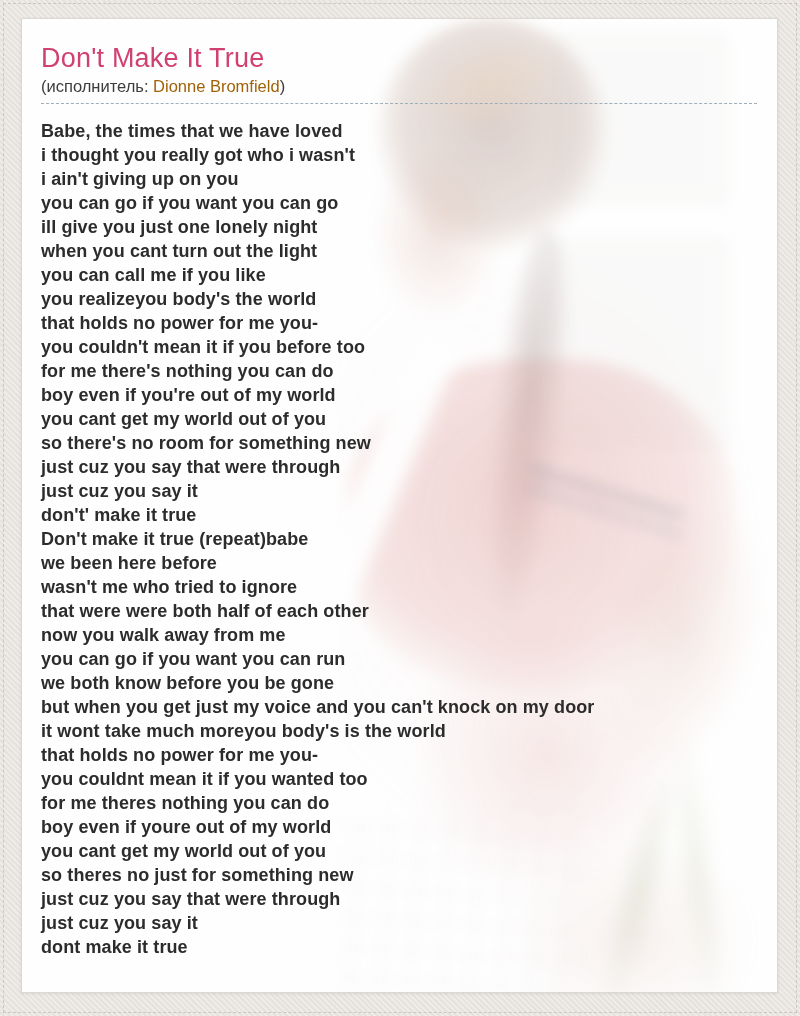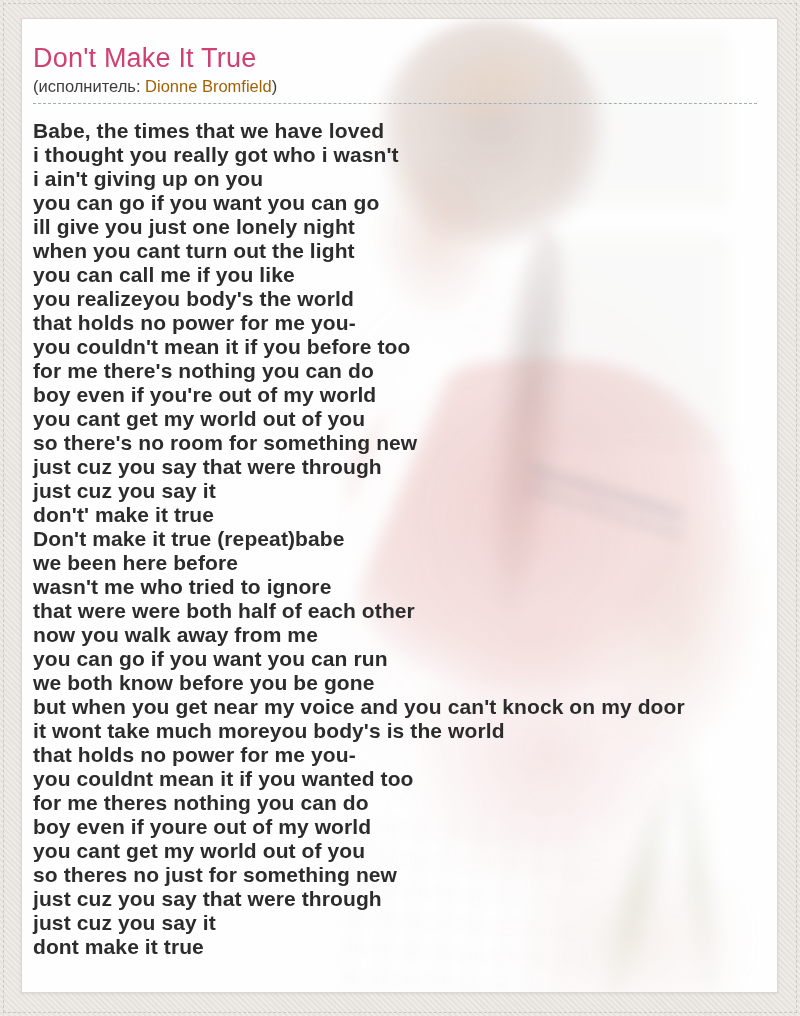--- a/index.html
+++ b/index.html
@@ -78,38 +78,38 @@
       repeating-linear-gradient(8deg,   rgba(190,150,150,0.18) 0 2px, rgba(190,150,150,0) 2px 30px);
     transform: rotate(-4deg);
     border-radius: 20px;
   }
   .pink-wash { left: -40px; top: 250px; width: 480px; height: 600px; background: radial-gradient(ellipse, rgba(235,190,190,0.18) 0%, rgba(235,190,190,0) 75%); }
 
   
   .content {
     position: relative;
     z-index: 2;
-    padding: 24px 20px 0 11px;
+    padding: 24px 20px 0 19px;
   }
   .title {
     font-size: 27px;
     font-weight: 400;
     letter-spacing: 0.2px;
   }
   .subtitle {
     margin-top: 3px;
     font-size: 16.5px;
     color: #3c3c3c;
     padding-bottom: 7px;
     border-bottom: 1px dashed #9fafba;
   }
   .artist-link { text-decoration: none; }
   .lyrics {
     margin-top: 15px;
-    font-size: 21px;
+    font-size: 18px;
     font-weight: 700;
     line-height: 24px;
     color: #2c2c2c;
     letter-spacing: 0.1px;
   }
 </style>
 </head>
 <body>
 
 <div class="page-frame"></div>
@@ -161,21 +161,21 @@
         <div>just cuz you say that were through</div>
         <div>just cuz you say it</div>
         <div>don't' make it true</div>
         <div>Don't make it true (repeat)babe</div>
         <div>we been here before</div>
         <div>wasn't me who tried to ignore</div>
         <div>that were were both half of each other</div>
         <div>now you walk away from me</div>
         <div>you can go if you want you can run</div>
         <div>we both know before you be gone</div>
-        <div>but when you get near my voice and you can't knock on my door</div>
+        <div>but when you get just my voice and you can't knock on my door</div>
         <div>it wont take much moreyou body's is the world</div>
         <div>that holds no power for me you-</div>
         <div>you couldnt mean it if you wanted too</div>
         <div>for me theres nothing you can do</div>
         <div>boy even if youre out of my world</div>
         <div>you cant get my world out of you</div>
         <div>so theres no just for something new</div>
         <div>just cuz you say that were through</div>
         <div>just cuz you say it</div>
         <div>dont make it true</div>

